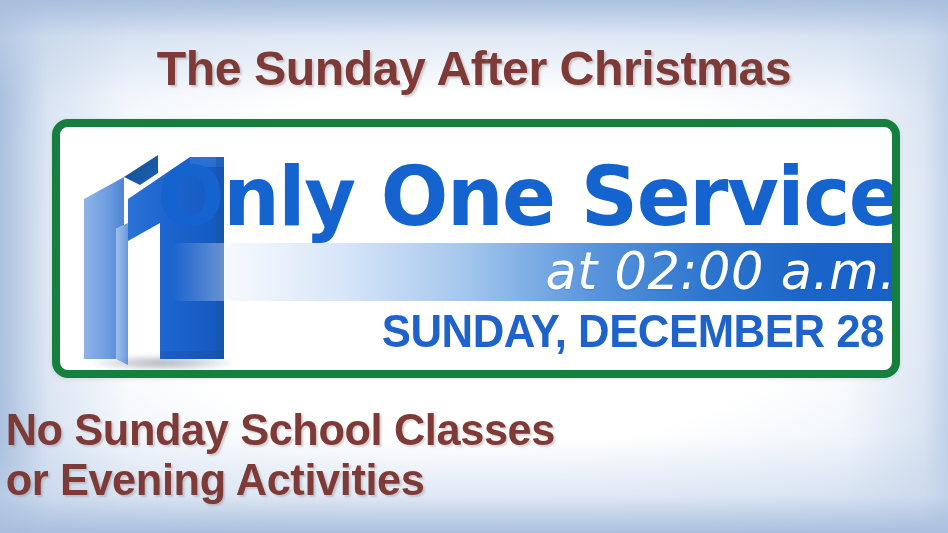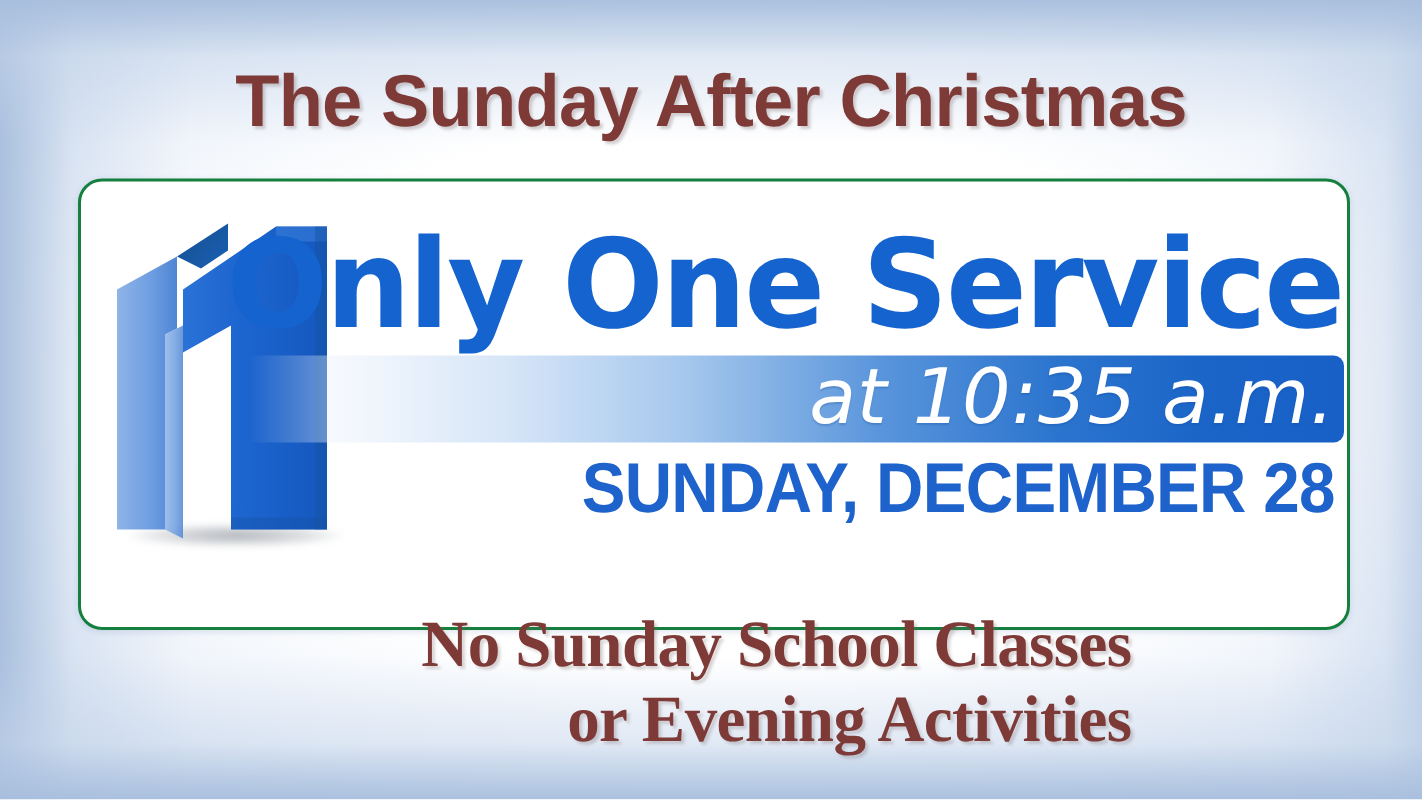--- a/index.html
+++ b/index.html
@@ -81,23 +81,23 @@
     transform: scaleX(0.985);
     transform-origin: center;
   }
 
   
   .frame {
     position: absolute;
     left: 52px;
     top: 119px;
     width: 848px;
-    height: 301px;
+    height: 259px;
     box-sizing: border-box;
-    border: 2px solid #15803d;
+    border: 8px solid #15803d;
     border-radius: 16px;
     background: #ffffff;
     box-shadow: 0 1px 4px rgba(80,110,160,0.18);
     overflow: hidden;
   }
   .frame-inner {
     position: absolute;
     inset: 0;
   }
 
@@ -196,22 +196,22 @@
     transform: scaleX(0.93);
     transform-origin: right center;
   }
 
   
   .footer-msg {
     position: absolute;
     top: 405px;
     left: 0;
     width: 760px;
-    text-align: right;
-    font-family: Liberation Serif, serif;
+    text-align: left;
+    font-family: Liberation Sans, sans-serif;
     font-weight: bold;
     font-size: 44px;
     line-height: 50px;
     letter-spacing: -0.4px;
     color: #7e3a37;
     text-shadow: 2px 2px 2px rgba(120,100,100,0.28);
   }
   .footer-msg .fline {
     display: block;
     white-space: nowrap;
@@ -267,21 +267,21 @@
             <path d="M 88,218 L 152,218 L 152,226 L 88,226 Z" fill="#1450a0" opacity="0.35"></path>
           </svg>
         </div>
       </div>
 
       <div class="service-line">
         <div class="service-text">Only One Service</div>
       </div>
 
       <div class="time-band">
-        <div class="time-text">at 10:35 a.m.</div>
+        <div class="time-text">at 02:00 a.m.</div>
       </div>
 
       <div class="date-line">SUNDAY, DECEMBER 28</div>
 
     </div>
   </div>
 
   <div class="footer-msg">
     <span class="fline">No Sunday School Classes</span>
     <span class="fline">or Evening Activities</span>

